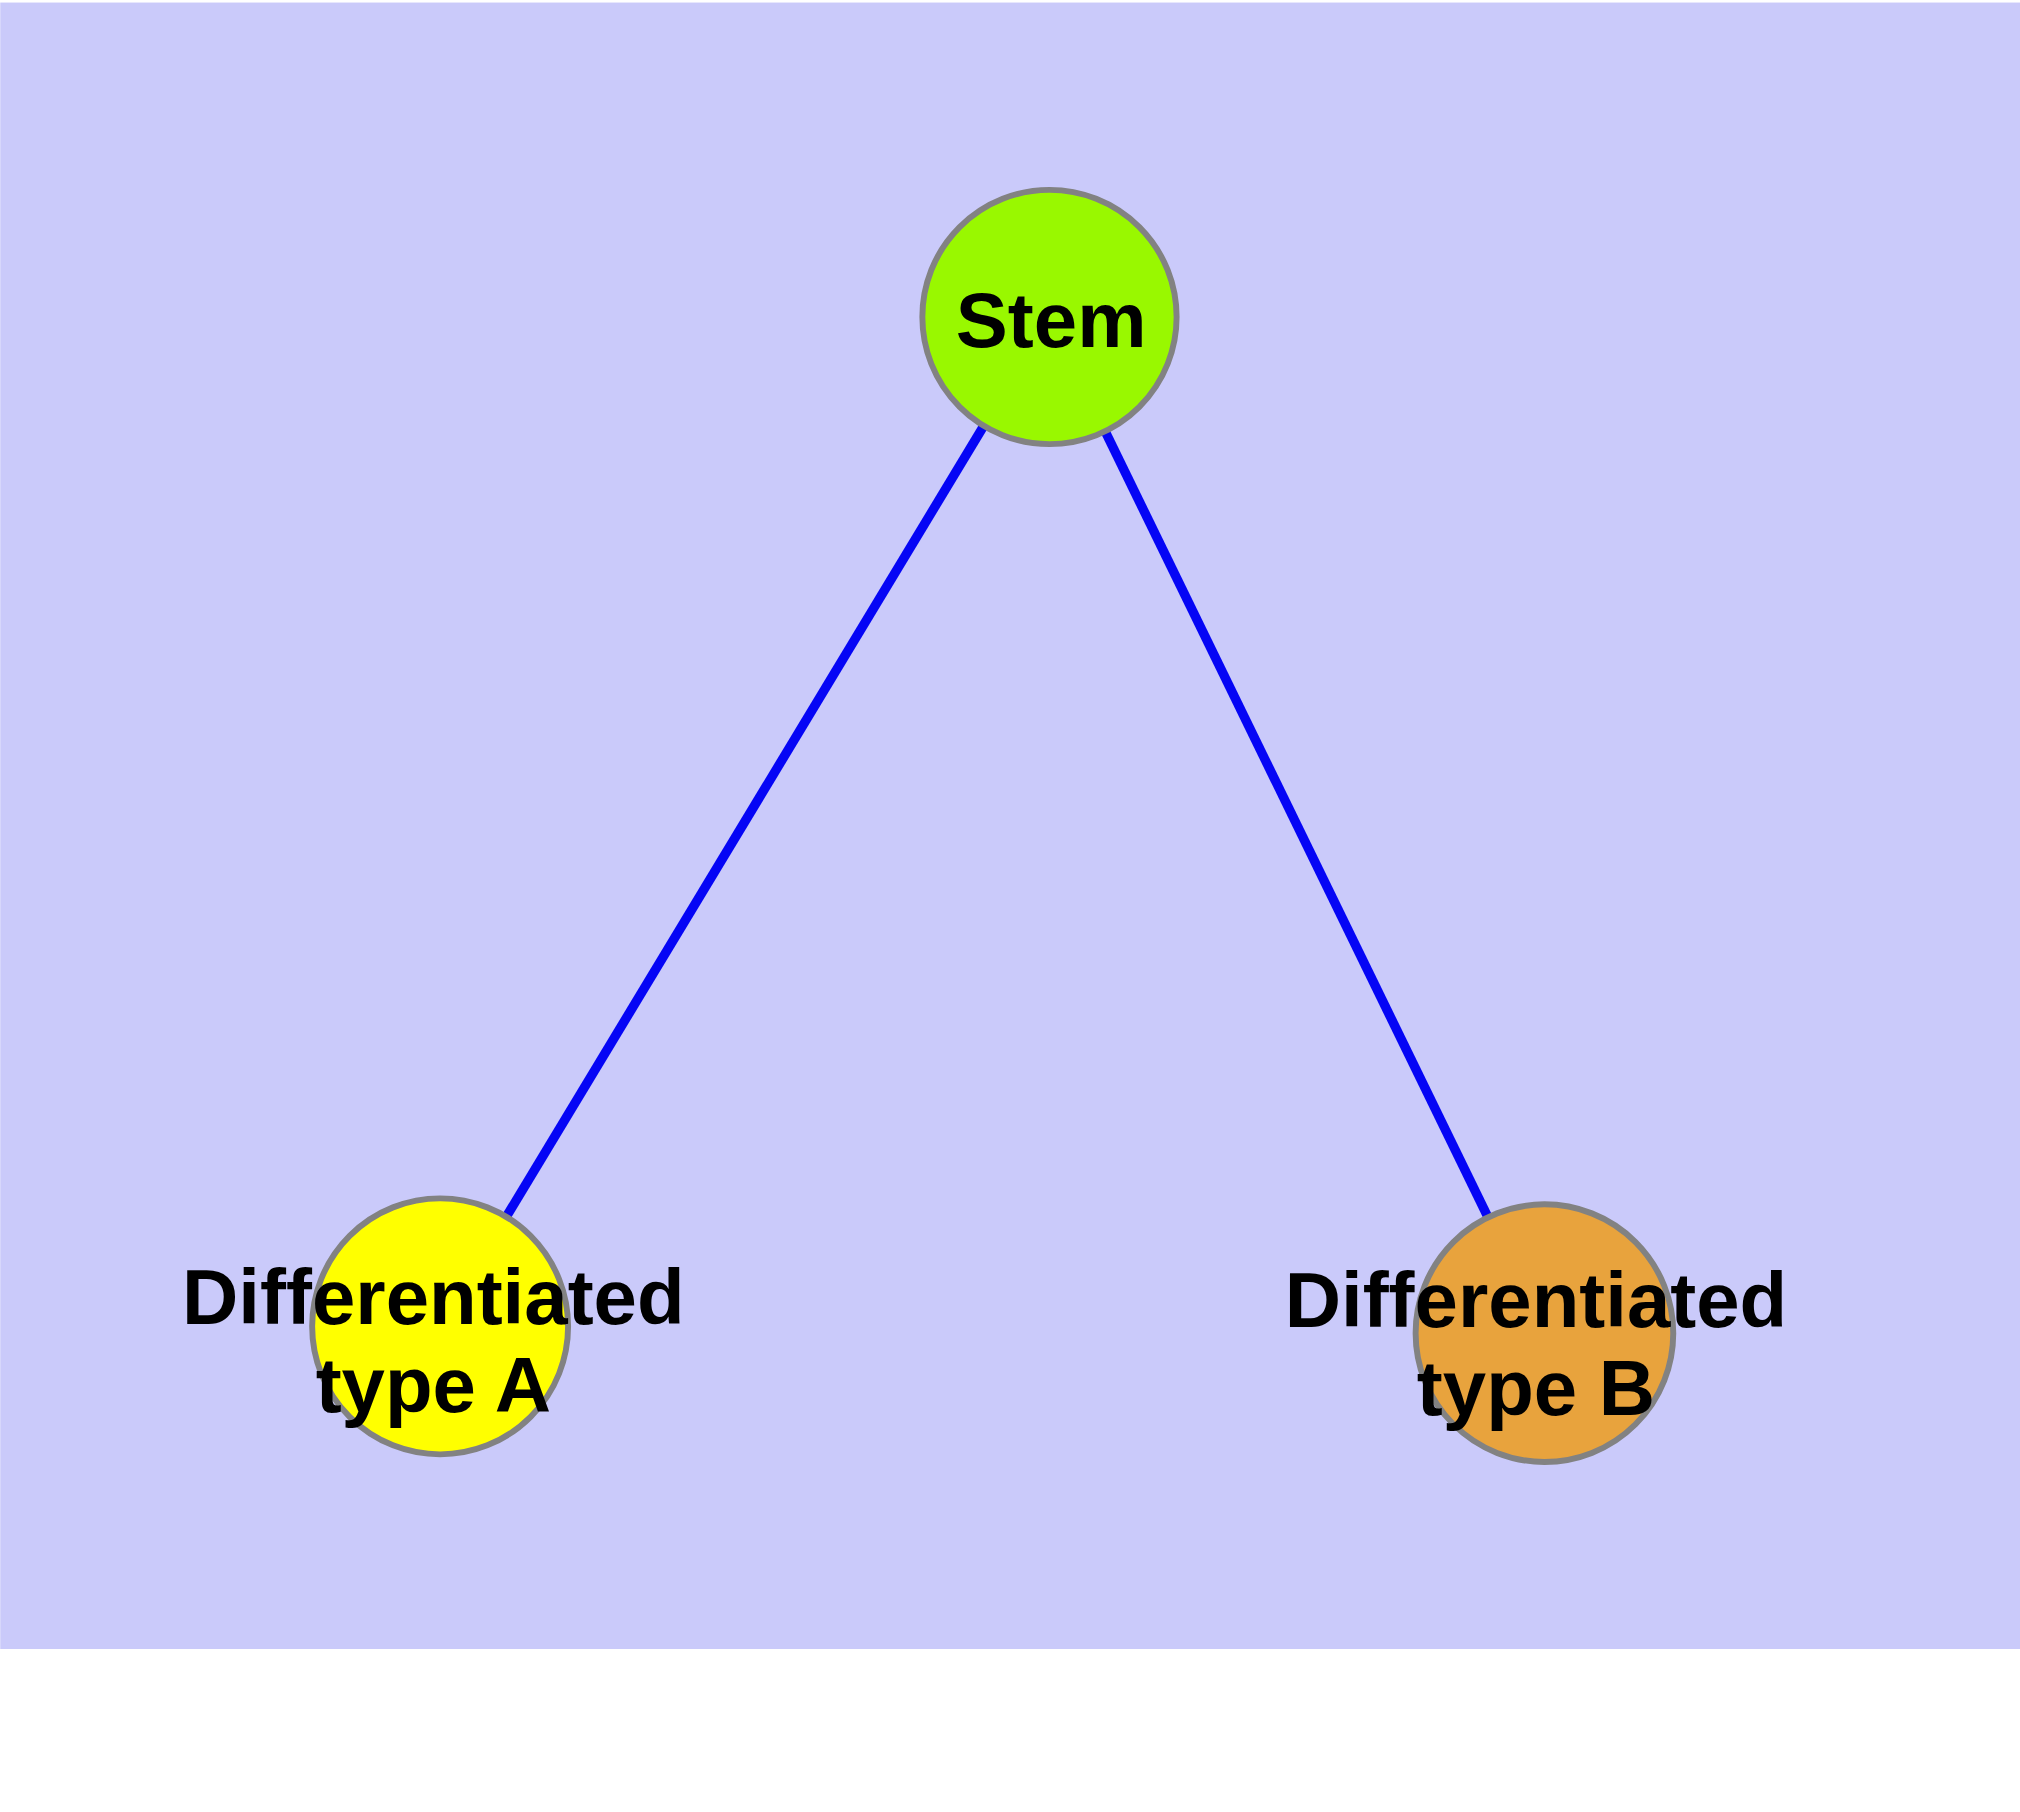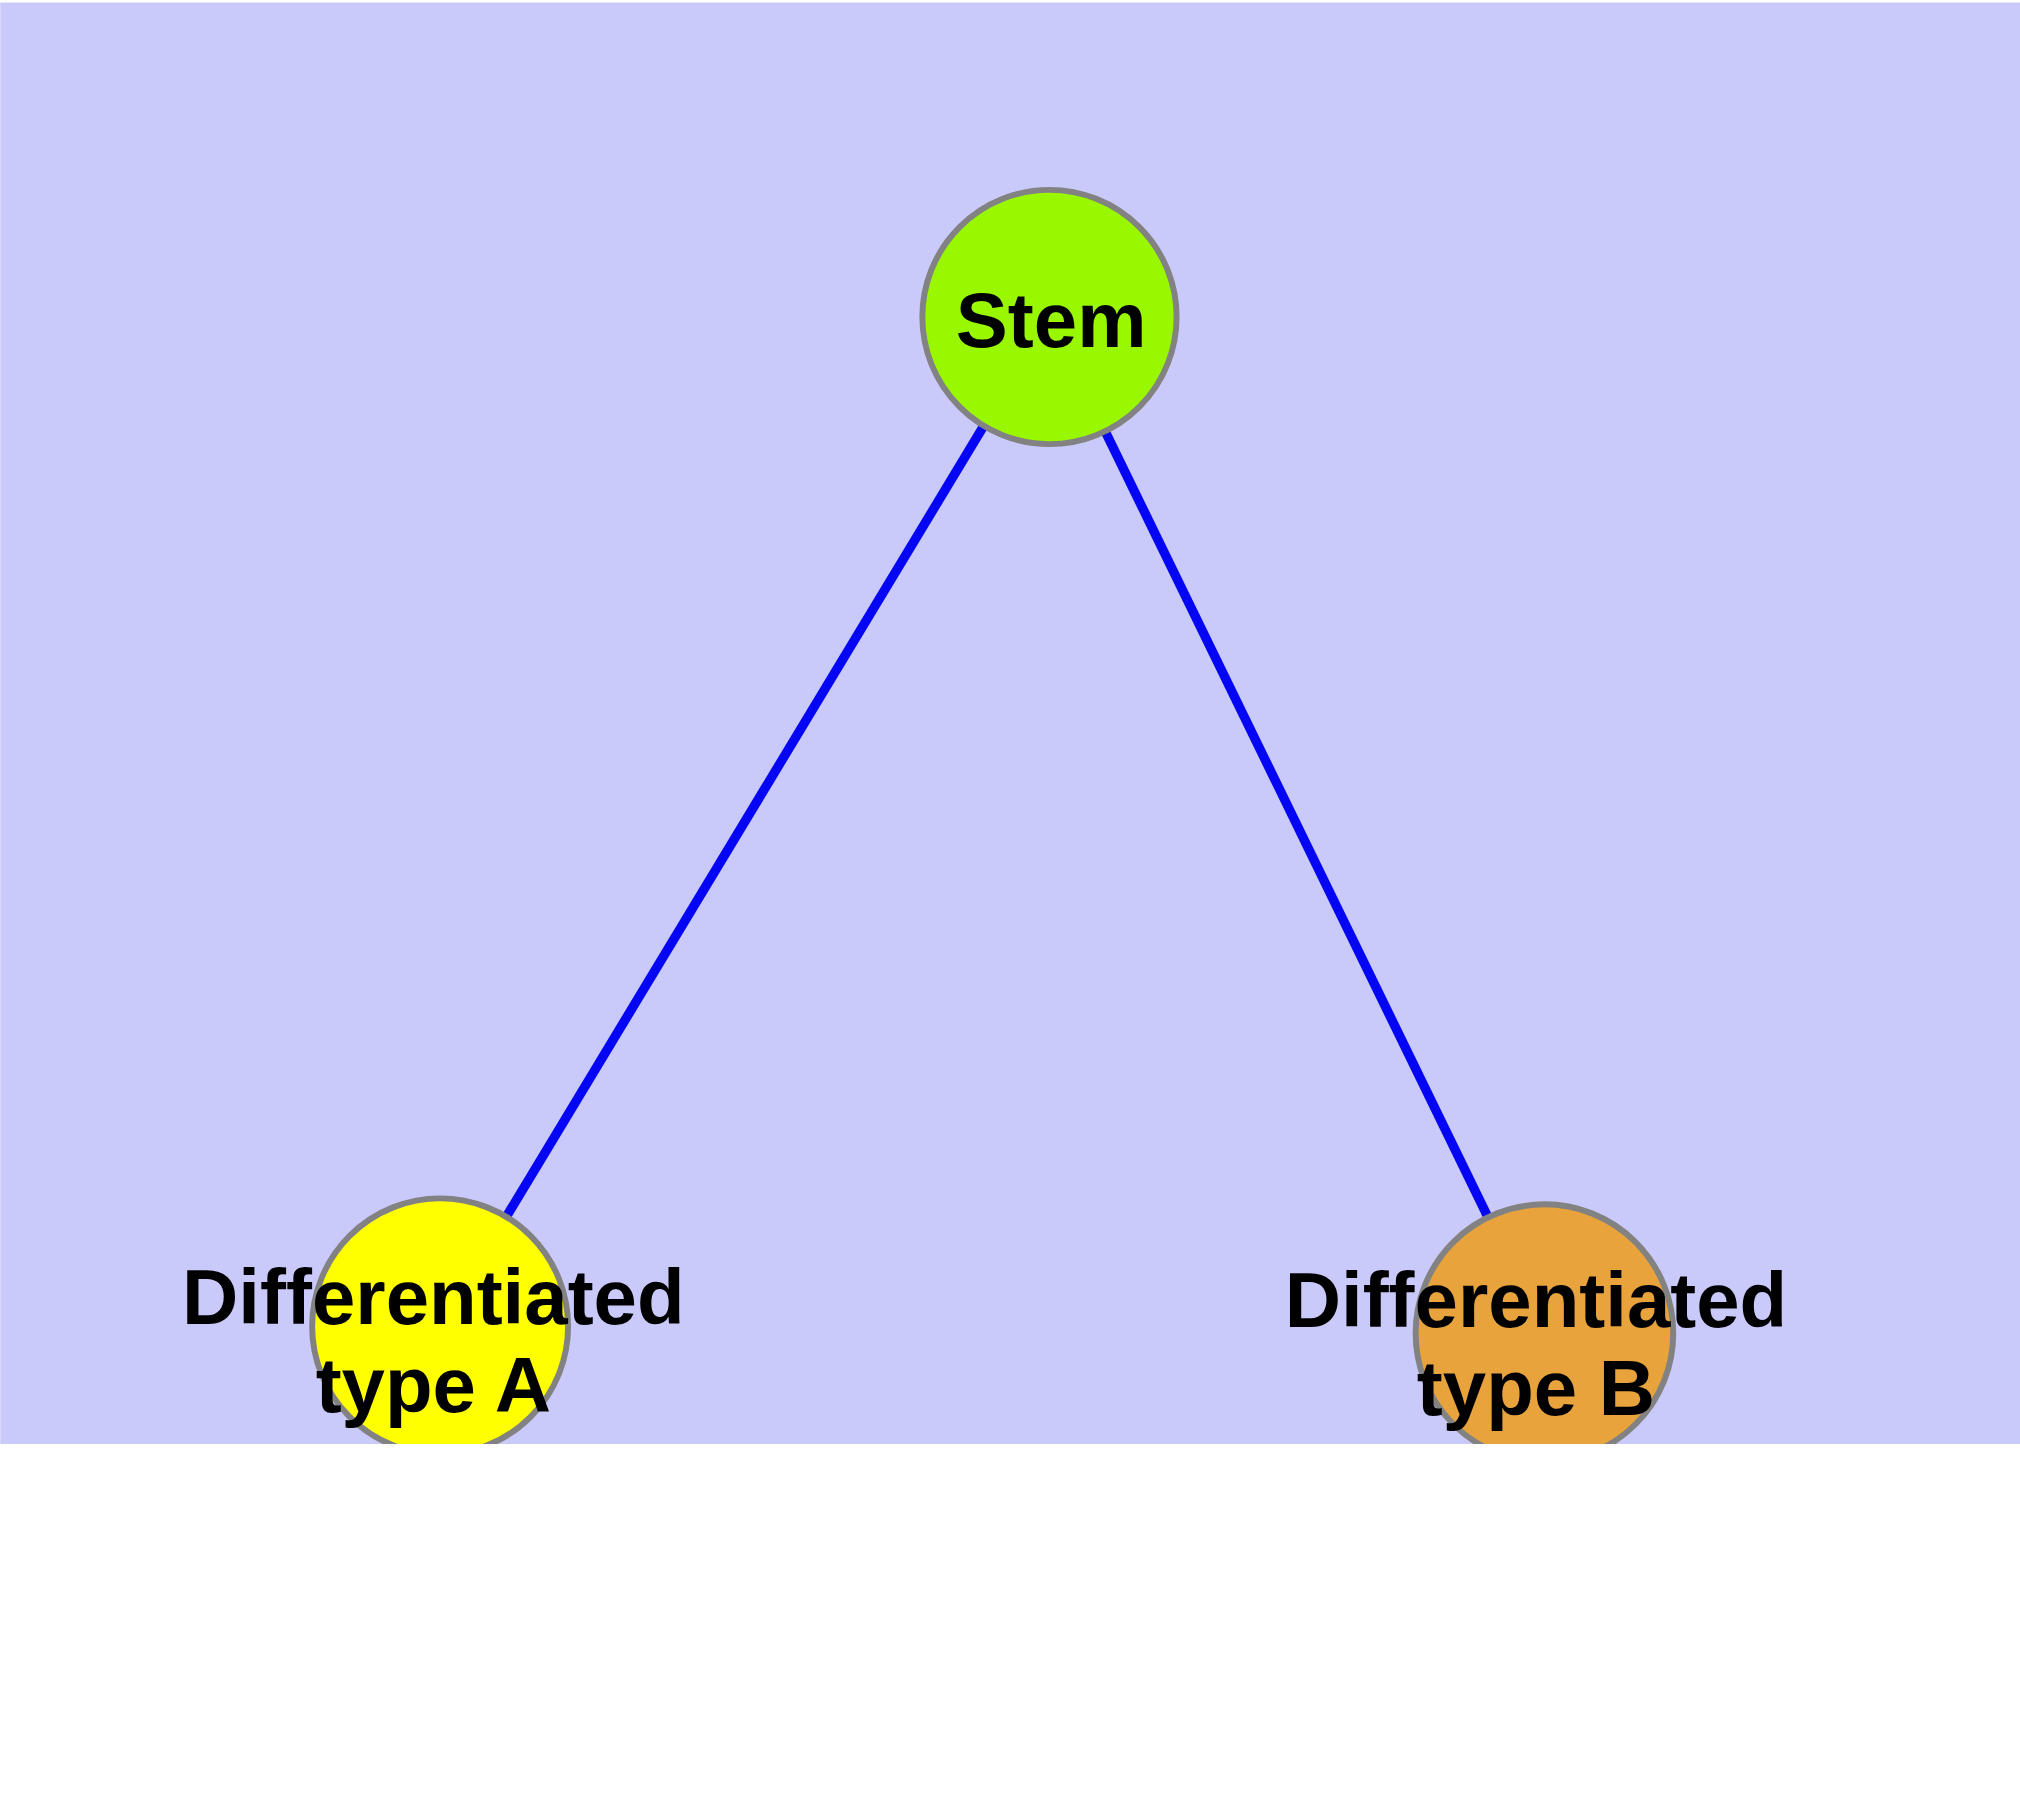--- a/index.html
+++ b/index.html
@@ -3,21 +3,21 @@
 <meta charset="utf-8">
 <style>
   html, body {
     margin: 0;
     padding: 0;
     background: #ffffff;
   }
   .stage {
     position: relative;
     width: 2021px;
-    height: 1444px;
+    height: 1649px;
     background: #ffffff;
     text-align: center;
   }
   svg.graph {
     display: block;
     width: 2021px;
     height: 1812px;
   }
   .node-label {
     font-family: "Liberation Sans", sans-serif;

